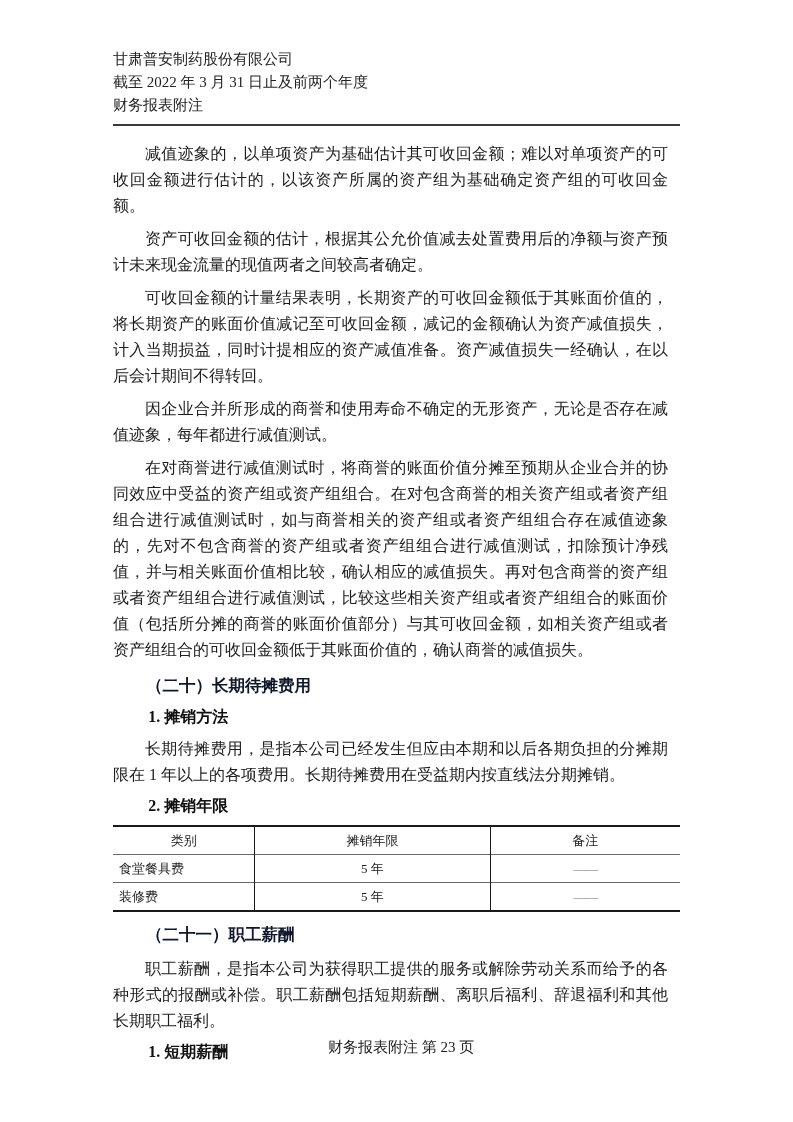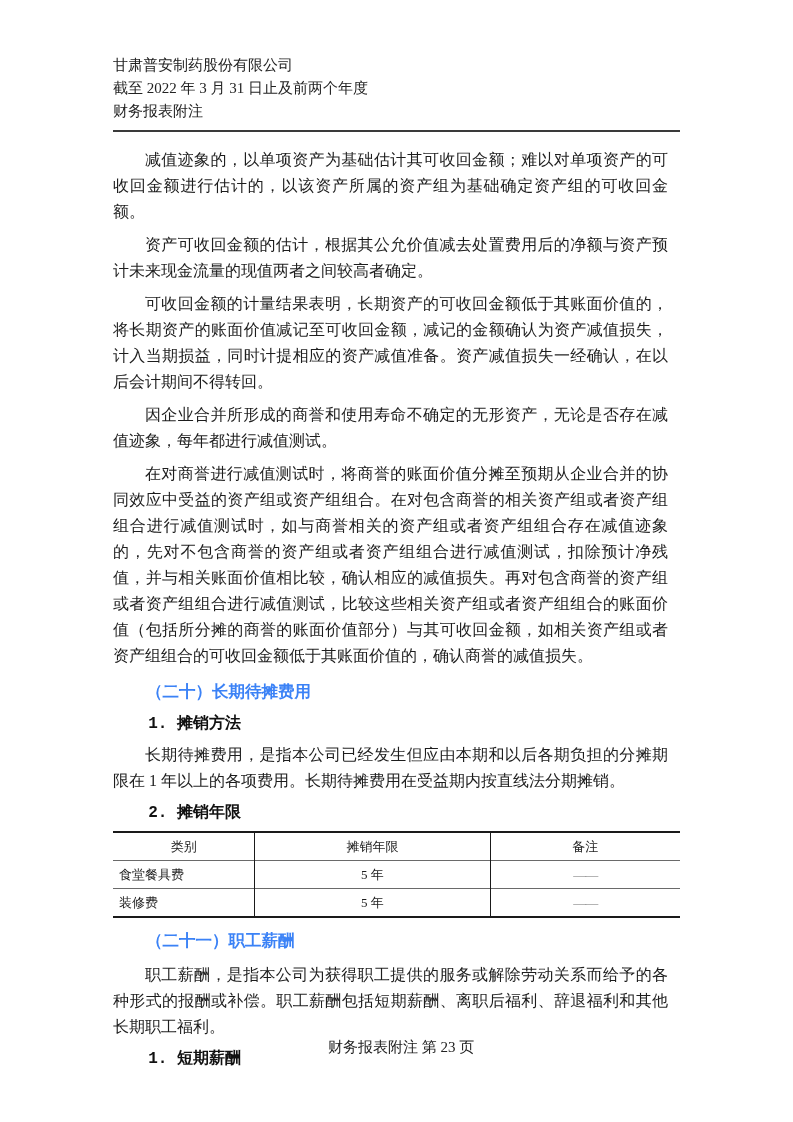--- a/index.html
+++ b/index.html
@@ -17,21 +17,20 @@
     padding: 48px 113px 0 113px;
     color: #1d1d1d;
     font-family: "Liberation Serif", "DejaVu Serif", serif;
     overflow: hidden;
   }
   
   .doc-header {
     font-size: 15px;
     line-height: 23px;
     color: #222;
-    margin-top: 6px;
   }
   .header-rule {
     margin-top: 7px;
     height: 0;
     border-top: 2.5px solid #3a3a3a;
   }
   
   .doc-main {
     margin-top: 15px;
   }
@@ -41,28 +40,28 @@
     line-height: 26px;
     text-indent: 2em;
     text-align: justify;
     text-justify: inter-ideograph;
   }
   h3.sec-heading {
     margin: 12px 0 10px 0;
     font-size: 16.5px;
     font-weight: bold;
     font-family: "Liberation Sans", "DejaVu Sans", sans-serif;
-    color: #3b82f6;
+    color: #0f172a;
     text-indent: 2em;
   }
   h4.sub-heading {
     margin: 8px 0 8px 0;
     font-size: 16px;
     font-weight: bold;
-    font-family: Liberation Mono, monospace;
+    font-family: Liberation Serif, serif;
     color: #111;
     text-indent: 2.2em;
   }
   
   table.amort-table {
     width: 100%;
     border-collapse: collapse;
     border-top: 2.5px solid #1a1a1a;
     border-bottom: 2.5px solid #1a1a1a;
     margin: 6px 0 10px 0;

